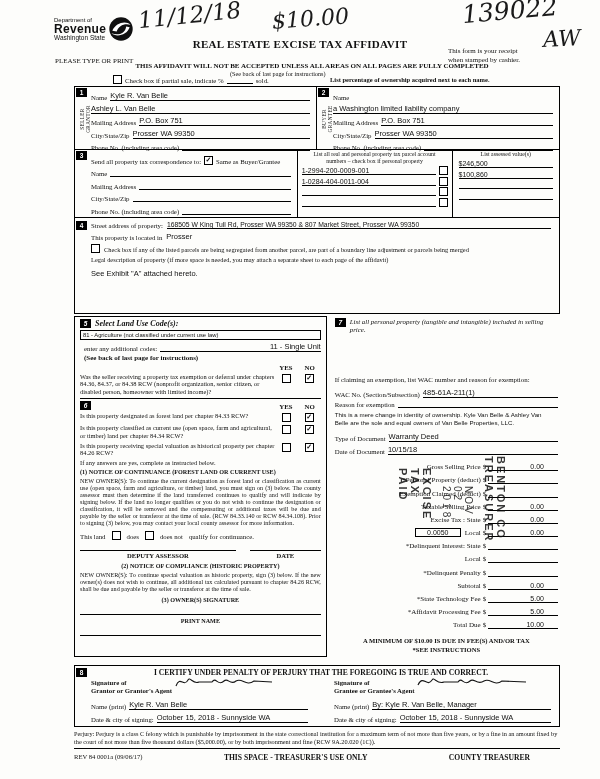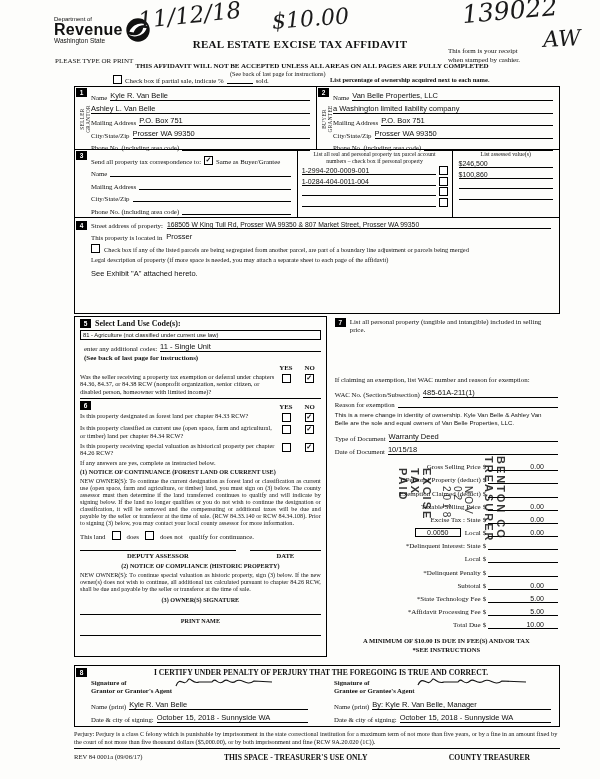--- a/index.html
+++ b/index.html
@@ -3,21 +3,21 @@
 <meta charset="utf-8">
 <style>
   html,body{margin:0;padding:0;background:#e8e8e8;}
   .page{position:relative;width:600px;height:779px;background:#fdfdfb;color:#111;
         font-family:"Liberation Serif",serif;overflow:hidden;}
   .form{position:absolute;left:74px;top:86px;width:486px;}
   
   .logo{position:absolute;left:54px;top:16px;display:flex;align-items:center;gap:2px;}
   .logo-txt{line-height:1;}
   .logo-dept{font-size:6px;font-family:"Liberation Sans",sans-serif;}
-  .logo-rev{font-size:16px;font-weight:bold;font-family:"Liberation Sans",sans-serif;letter-spacing:.3px;}
+  .logo-rev{font-size:12px;font-weight:bold;font-family:"Liberation Sans",sans-serif;letter-spacing:.3px;}
   .logo-ws{font-size:6.5px;font-family:"Liberation Sans",sans-serif;}
   .title-wrap{position:absolute;left:140px;top:38px;width:320px;text-align:center;}
   .title{font-size:11px;font-weight:bold;letter-spacing:.3px;}
   .subtitle{font-size:8.5px;margin-top:1px;}
   .ptp{position:absolute;left:55px;top:57px;font-size:7px;}
   .warning{position:absolute;left:12px;top:62px;width:600px;text-align:center;font-size:7px;font-weight:bold;}
   .seeback{position:absolute;left:230px;top:70px;font-size:6.2px;}
   .receipt-note{position:absolute;left:448px;top:47px;font-size:7px;line-height:1.25;}
   .partial{position:absolute;left:113px;top:75px;font-size:6.5px;display:flex;align-items:flex-end;gap:3px;}
   .own-note{position:absolute;left:330px;top:76px;font-size:6.5px;font-weight:bold;}
@@ -56,21 +56,21 @@
   .parcel-row .ul{flex:1;font-size:7px;}
   
   .r4{position:relative;border:1px solid #000;border-top:none;box-sizing:border-box;
       padding:3px 8px 2px 16px;height:96px;}
   .r4 .badge{position:absolute;left:1px;top:3px;}
   .r4row{display:flex;align-items:flex-end;gap:4px;margin-bottom:3px;}
   
   .r567{display:flex;margin-top:2px;}
   .col-l{position:relative;width:52%;box-sizing:border-box;border:1px solid #000;padding:2px 5px;}
   .col-r{position:relative;width:48%;box-sizing:border-box;padding:2px 2px 2px 8px;}
-  .sechead{display:flex;gap:4px;align-items:center;font-size:8px;font-weight:bold;}
+  .sechead{display:flex;gap:4px;align-items:center;font-size:8px;font-weight:bold;font-style:italic;}
   .codebox{border:1px solid #000;font-size:5.8px;padding:1px 2px;margin:2px 0;}
   .yn{display:flex;justify-content:flex-end;gap:12px;font-size:6.8px;font-weight:bold;padding-right:6px;}
   .qrow{display:flex;gap:6px;align-items:flex-start;margin:2px 0;}
   .qtext{flex:1;font-size:6.4px;line-height:1.22;}
   .qboxes{display:flex;gap:14px;padding-right:7px;padding-top:1px;}
   .para{font-size:6.15px;line-height:1.14;text-align:justify;margin-top:2px;}
   .ctr{text-align:center;}
   .sigline{border-bottom:1px solid #000;height:10px;}
   .two-ul{display:flex;gap:14px;margin-top:10px;}
   .two-ul>div{flex:1;border-top:1px solid #000;font-size:6.6px;font-weight:bold;text-align:center;padding-top:1px;}
@@ -177,21 +177,20 @@
           </div>
       </div>
       <div class="party-box" style="border-left:none;">
         <span class="badge">2</span>
         <div class="vlabel">
           <div>BUYER</div>
           <div>GRANTEE</div>
         </div>
         <div class="prow">
             <span class="lbl">Name</span>
-            <span class="ul fill">Van Belle Properties, LLC</span>
           </div>
         <div class="prow">
             <span class="ul fill">a Washington limited liability company</span>
           </div>
         <div class="prow">
             <span class="lbl">Mailing Address</span>
             <span class="ul fill">P.O. Box 751</span>
           </div>
         <div class="prow">
             <span class="lbl">City/State/Zip</span>
@@ -293,21 +292,21 @@
     <div class="r567">
 
       <div class="col-l">
         <div class="sechead">
           <span class="badge">5</span>
           <span>Select Land Use Code(s):</span>
         </div>
         <div class="codebox fill" style="font-size:5.8px;">81 - Agriculture (not classified under current use law)</div>
         <div class="frow" style="margin:1px 0 2px 4px;">
           <span class="lbl">enter any additional codes:</span>
-          <span class="ul fill" style="flex:1;">11 - Single Unit</span>
+          <span class="ul fill" style="flex:1;text-align:right;">11 - Single Unit</span>
         </div>
         <div style="font-size:7px;font-weight:bold;margin:1px 0 2px 4px;">(See back of last page for instructions)</div>
         <div class="yn">
           <span>YES</span>
           <span>NO</span>
         </div>
         <div class="qrow">
           <div class="qtext">Was the seller receiving a property tax exemption or deferral under chapters 84.36, 84.37, or 84.38 RCW (nonprofit organization, senior citizen, or disabled person, homeowner with limited income)?</div>
           <div class="qboxes">
             <span class="cb"></span>

